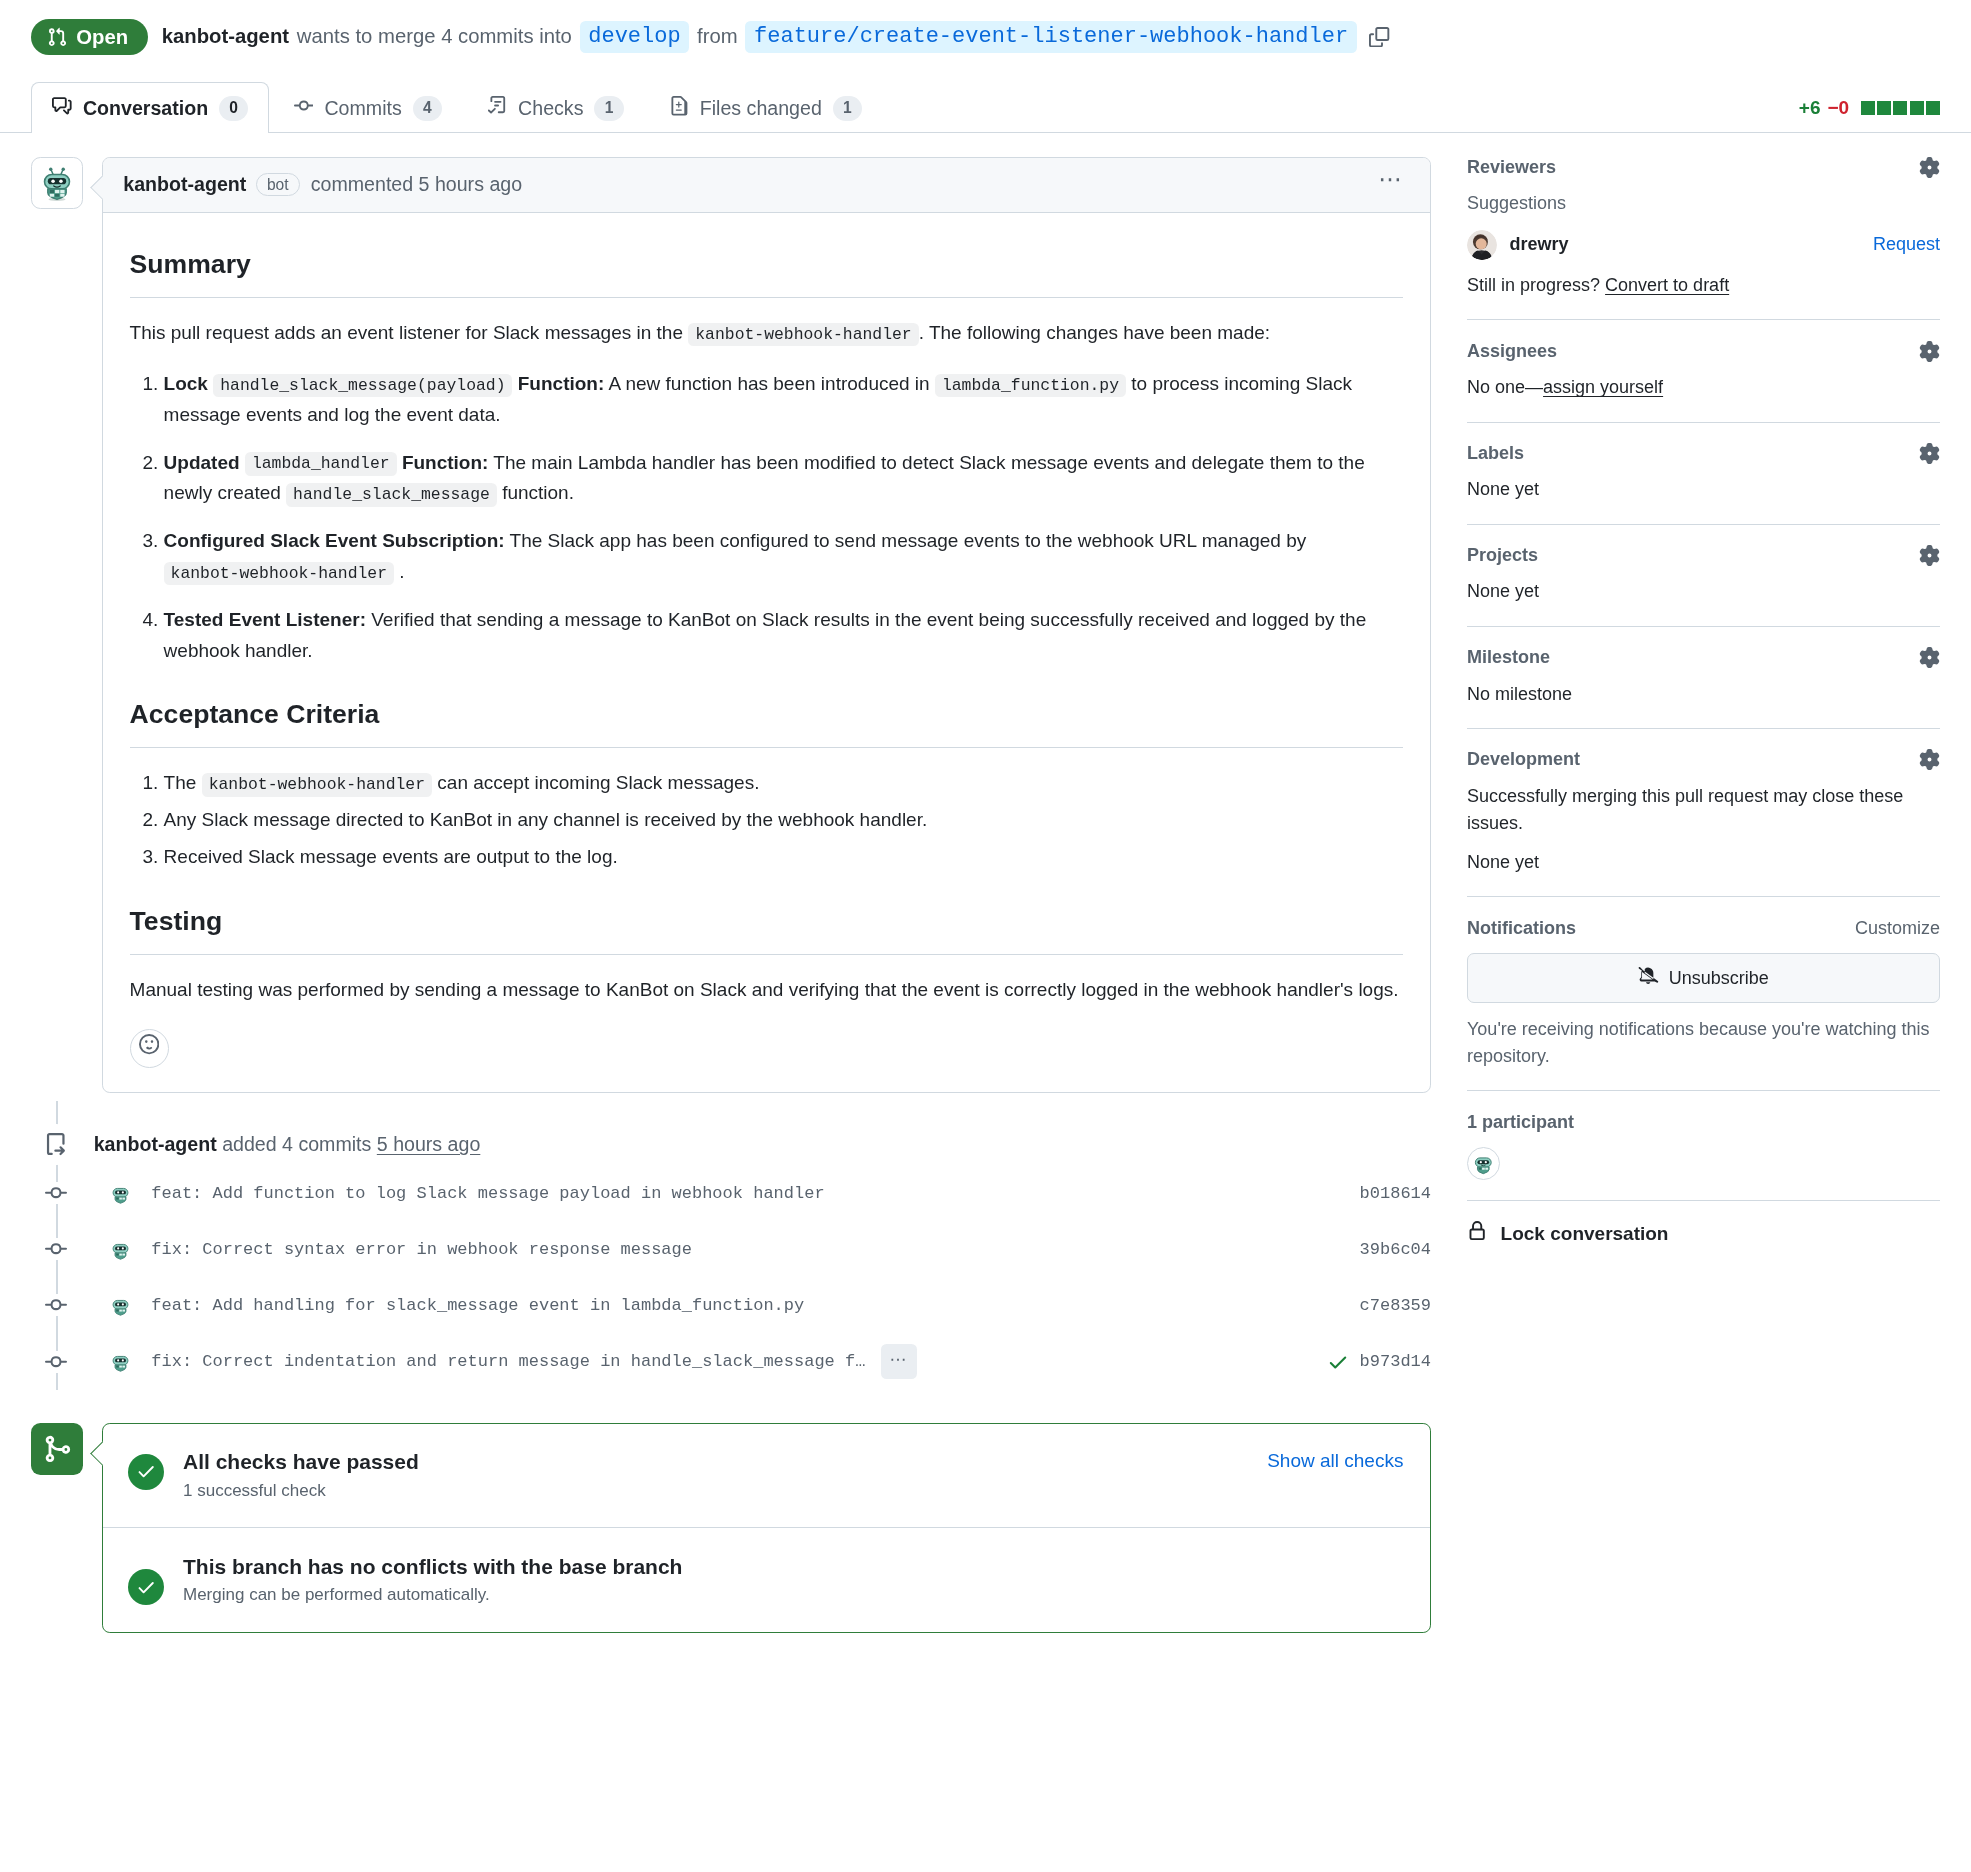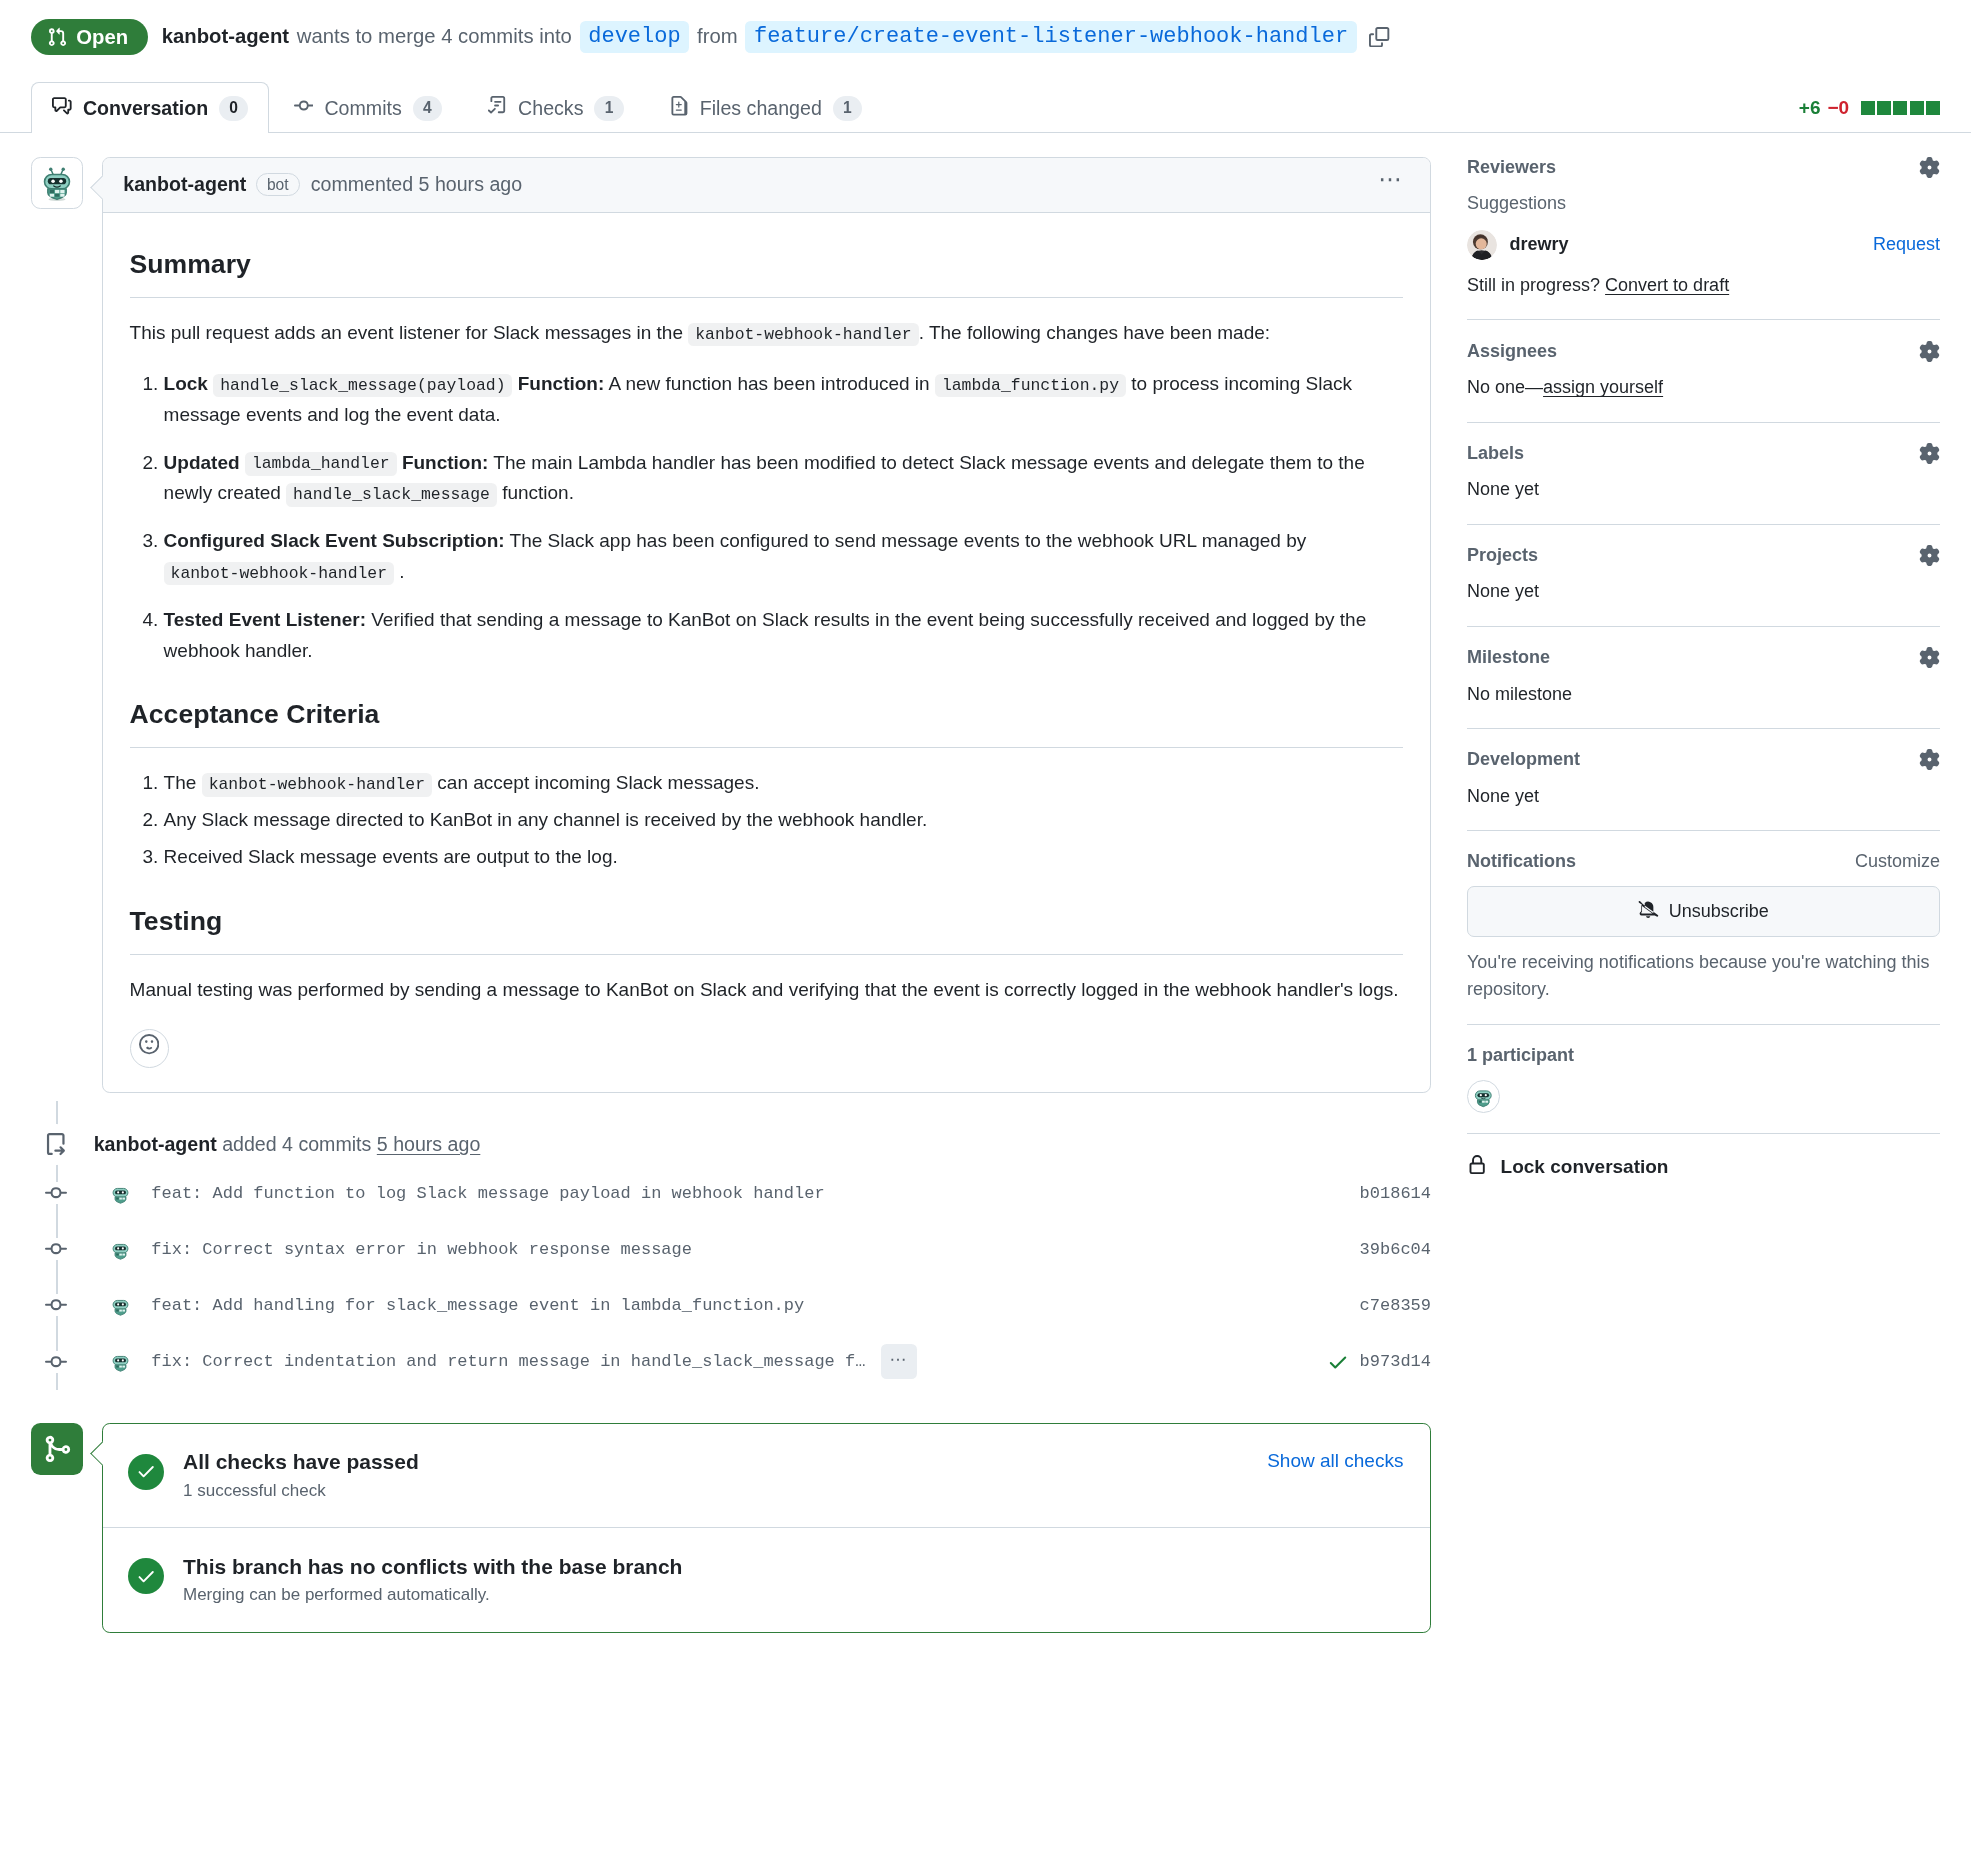--- a/index.html
+++ b/index.html
@@ -173,21 +173,21 @@
   .merge-icon {
     width: 52px; height:52px; flex:0 0 52px; border-radius: 9.4px; background:#2f7d3a;
     display:flex; align-items:center; justify-content:center; color:#fff;
   }
   .merge-card { flex:1; border:0.8px solid #2f7d3a; border-radius: 7.8px; background:#fff; position:relative; }
   .merge-card::before {
     content:""; position:absolute; left:-8.6px; top:21px; width:15.6px; height:15.6px; background:#fff;
     border-left:0.8px solid #2f7d3a; border-bottom:0.8px solid #2f7d3a; transform: rotate(45deg);
   }
   .merge-item { display:flex; align-items:flex-start; padding: 26.6px 26.6px 26.6px 25px; gap:19px; }
-  .merge-item + .merge-item { border-top:0.8px solid #d1d9e0; }
+  .merge-item + .merge-item { border-top:0.8px solid #d1d9e0;align-items:flex-end; }
   .ok-circle {
     width: 36px; height:36px; flex:0 0 36px; border-radius:781px; background:#1f883d;
     display:flex; align-items:center; justify-content:center; color:#fff; margin-top:3.1px;
   }
   .merge-title { font-size: 21px; font-weight:700; color:#1f2328; }
   .merge-sub { font-size: 17px; color:#59636e; margin-top: 6.3px; }
   .merge-link { margin-left:auto; color:#0969da; font-size:19px; cursor:pointer; white-space:nowrap; }
 
   
   .side-sec { padding: 0 0 20.3px 0; border-bottom:0.8px solid #d1d9e0; margin-bottom: 20.3px; }
@@ -650,20 +650,21 @@
 
       <div class="side-sec">
         <div class="side-head">
           <span>Development</span>
           <span class="gear">
             <svg width="21" height="21" viewBox="0 0 16 16" fill="currentColor" aria-hidden="true">
                 <path d="M8 0a8.2 8.2 0 0 1 .701.031C9.444.095 9.99.645 10.16 1.29l.288 1.107c.018.066.079.158.212.224.231.114.454.243.668.386.123.082.233.09.299.071l1.103-.303c.644-.176 1.392.021 1.82.63.27.385.506.792.704 1.218.315.675.111 1.422-.364 1.891l-.814.806c-.049.048-.098.147-.088.294.016.257.016.515 0 .772-.01.147.039.246.088.294l.814.806c.475.469.679 1.216.364 1.891a7.977 7.977 0 0 1-.704 1.217c-.428.61-1.176.807-1.82.63l-1.103-.302c-.066-.019-.176-.011-.299.071a4.909 4.909 0 0 1-.668.386c-.133.066-.194.158-.212.224l-.288 1.106c-.17.645-.716 1.196-1.459 1.26a8.006 8.006 0 0 1-1.402 0c-.743-.064-1.289-.615-1.459-1.26l-.288-1.106c-.018-.066-.079-.158-.212-.224a4.931 4.931 0 0 1-.668-.386c-.123-.082-.233-.09-.299-.071l-1.103.303c-.644.176-1.392-.021-1.82-.63a8.12 8.12 0 0 1-.704-1.218c-.315-.675-.111-1.422.363-1.891l.815-.806c.05-.048.098-.147.088-.294a6.214 6.214 0 0 1 0-.772c.01-.147-.038-.246-.088-.294l-.815-.806C.635 6.045.431 5.298.746 4.623a7.92 7.92 0 0 1 .704-1.217c.428-.61 1.176-.807 1.82-.63l1.103.302c.066.019.176.011.299-.071.214-.143.437-.272.668-.386.133-.066.194-.158.212-.224l.288-1.106C6.01.645 6.556.095 7.299.03 7.53.01 7.764 0 8 0Zm0 9.5a1.5 1.5 0 1 0 0-3 1.5 1.5 0 0 0 0 3Z"></path>
               </svg>
           </span>
         </div>
+        <div class="side-text">Successfully merging this pull request may close these issues.</div>
         <div class="side-text">None yet</div>
       </div>
 
       <div class="side-sec">
         <div class="side-head">
           <span>Notifications</span>
           <span class="customize">Customize</span>
         </div>
         <div class="unsub-btn">
           <span>

